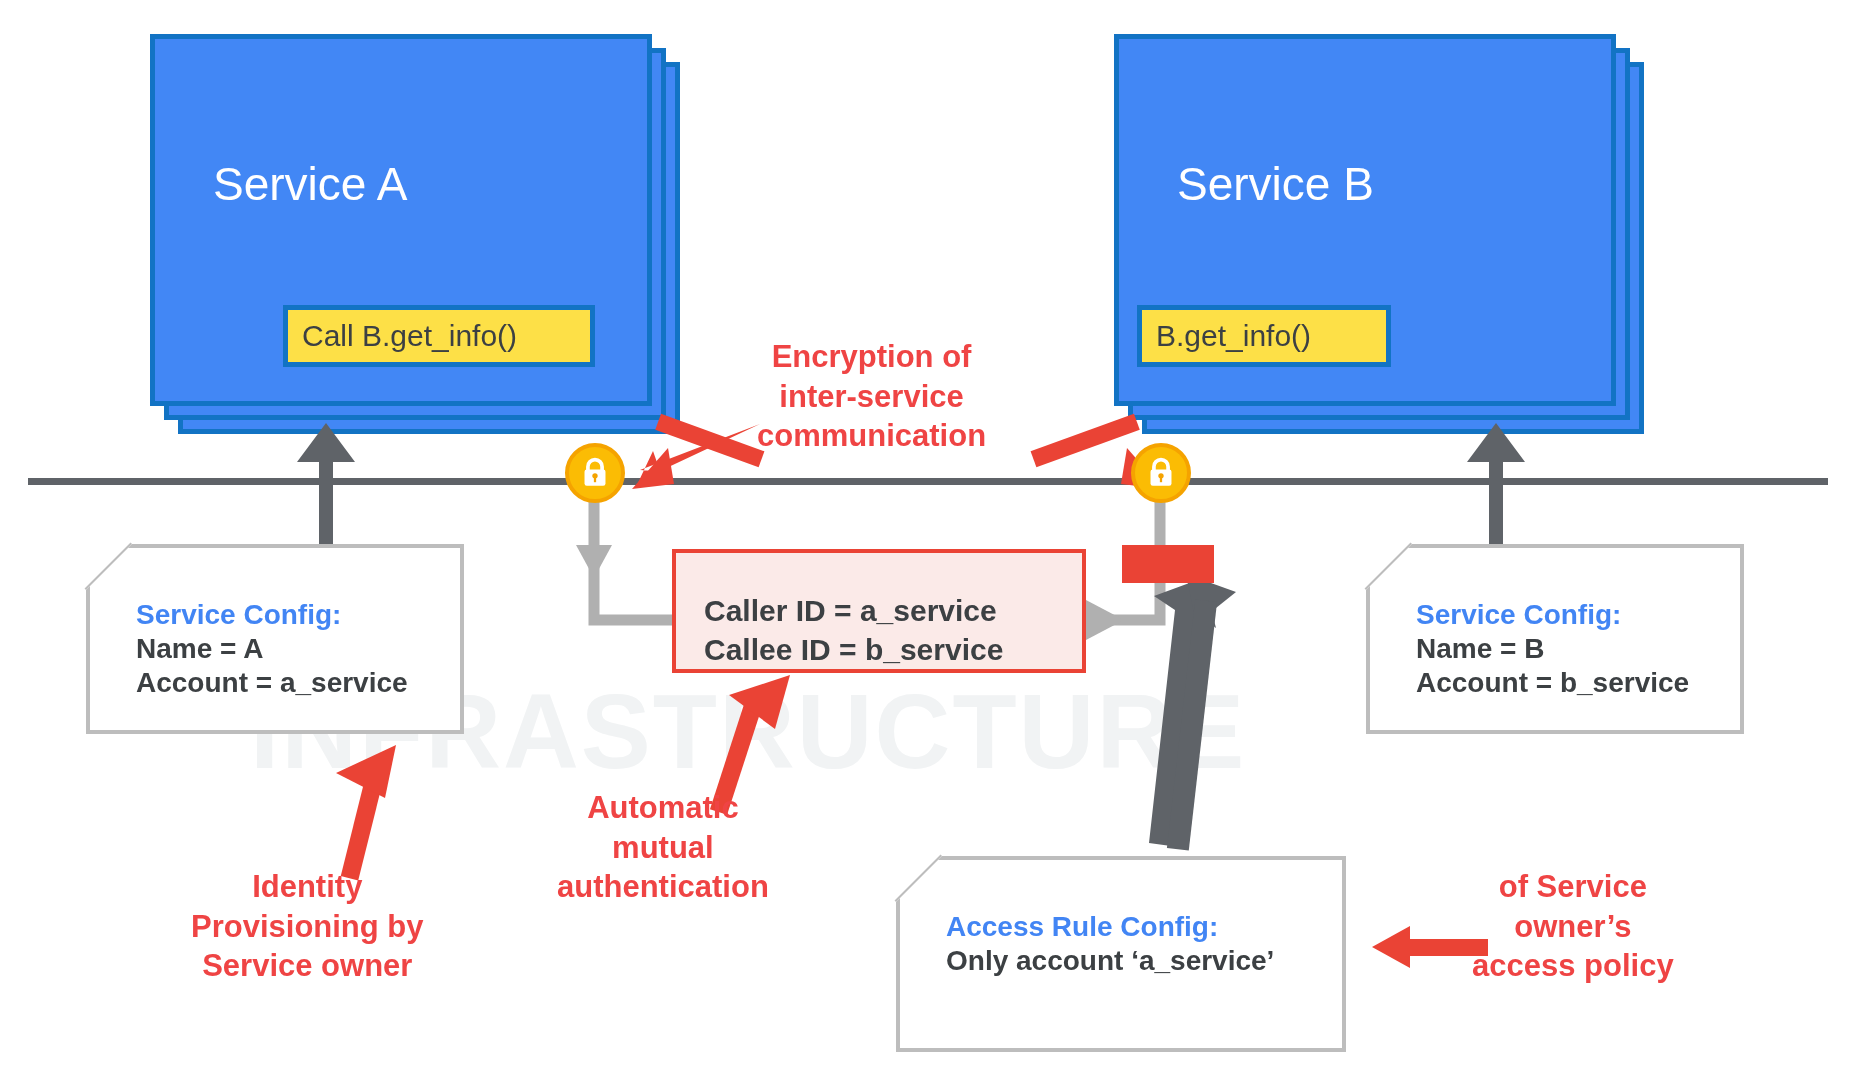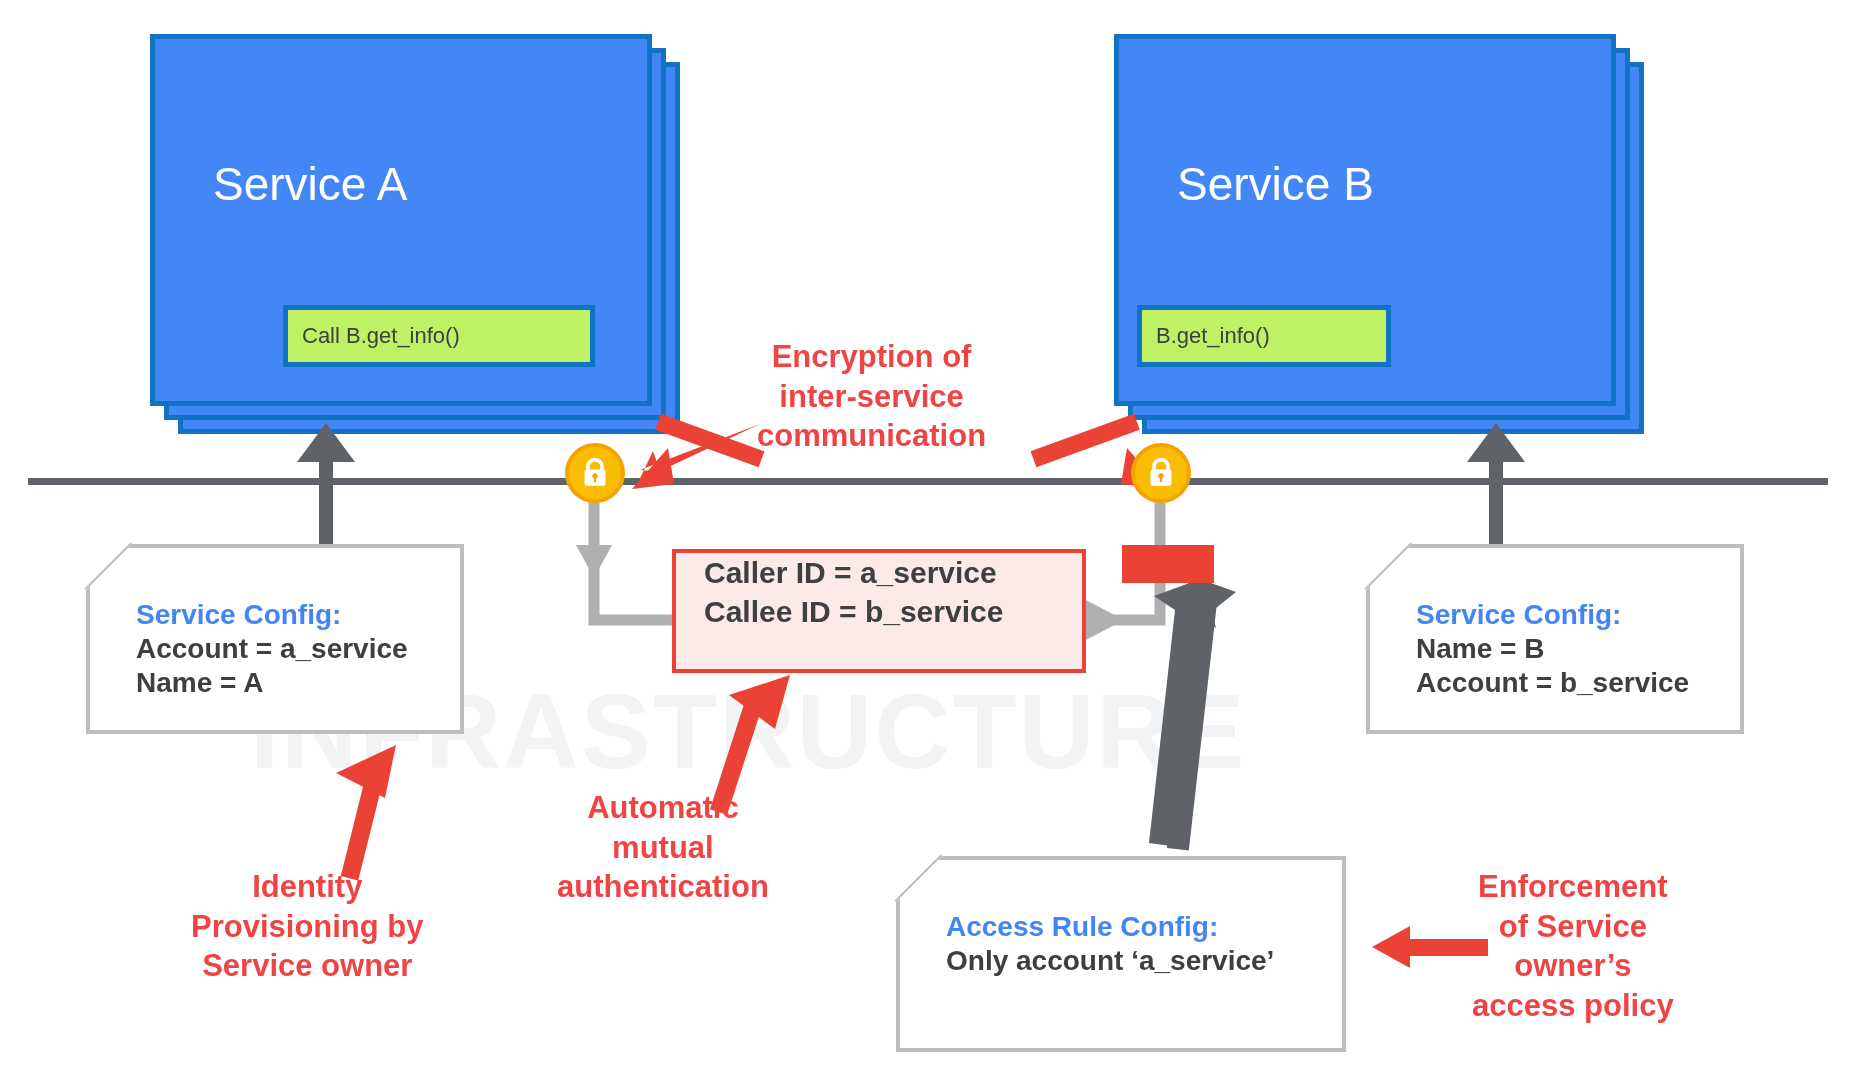--- a/index.html
+++ b/index.html
@@ -45,25 +45,25 @@
   }
   .svc-title {
     position: absolute;
     color: #ffffff;
     font-size: 46px;
     font-weight: normal;
     white-space: nowrap;
   }
   .api-chip {
     position: absolute;
-    background: #bef264;
+    background: #fde047;
     border: 5px solid #1273c4;
     box-sizing: border-box;
     color: #3c4043;
-    font-size: 22px;
+    font-size: 30px;
     display: flex;
     align-items: center;
     padding: 8px 14px;
     white-space: nowrap;
   }
 
   
   .infra-line {
     position: absolute;
     left: 28px;
@@ -104,21 +104,21 @@
   }
 
   
   .idbox {
     position: absolute;
     background: #fbeae8;
     border: 4px solid #ea4335;
     box-sizing: border-box;
     display: flex;
     flex-direction: column;
-    justify-content: flex-start;
+    justify-content: flex-end;
     padding-left: 28px;
   }
   .idbox div {
     color: #3c4043;
     font-size: 30px;
     font-weight: bold;
     line-height: 1.30;
     white-space: nowrap;
   }
 
@@ -271,22 +271,22 @@
   <div class="red-block" style="left:1122px; top:545px; width:92px; height:38px;"></div>
 
   <div class="idbox" style="left:672px; top:549px; width:414px; height:124px;">
     <div>Caller  ID = a_service</div>
     <div>Callee ID =  b_service</div>
   </div>
 
   <div class="config-box" style="left:86px; top:544px; width:378px; height:190px;">
     <div class="config-lines">
       <div class="cfg-head">Service Config:</div>
+      <div class="cfg-row">Name = A</div>
       <div class="cfg-row">Account  = a_service</div>
-      <div class="cfg-row">Name = A</div>
     </div>
   </div>
 
   <div class="config-box" style="left:1366px; top:544px; width:378px; height:190px;">
     <div class="config-lines">
       <div class="cfg-head">Service Config:</div>
       <div class="cfg-row">Name = B</div>
       <div class="cfg-row">Account  = b_service</div>
     </div>
   </div>
@@ -310,19 +310,18 @@
     <div>Service owner</div>
   </div>
 
   <div class="note" style="left:557px; top:788px;">
     <div>Automatic</div>
     <div>mutual</div>
     <div>authentication</div>
   </div>
 
   <div class="note" style="left:1472px; top:867px;">
-    <div>Enforcement</div>
     <div>of Service</div>
     <div>owner’s</div>
     <div>access policy</div>
   </div>
 
 </div>
 
 </body></html>

